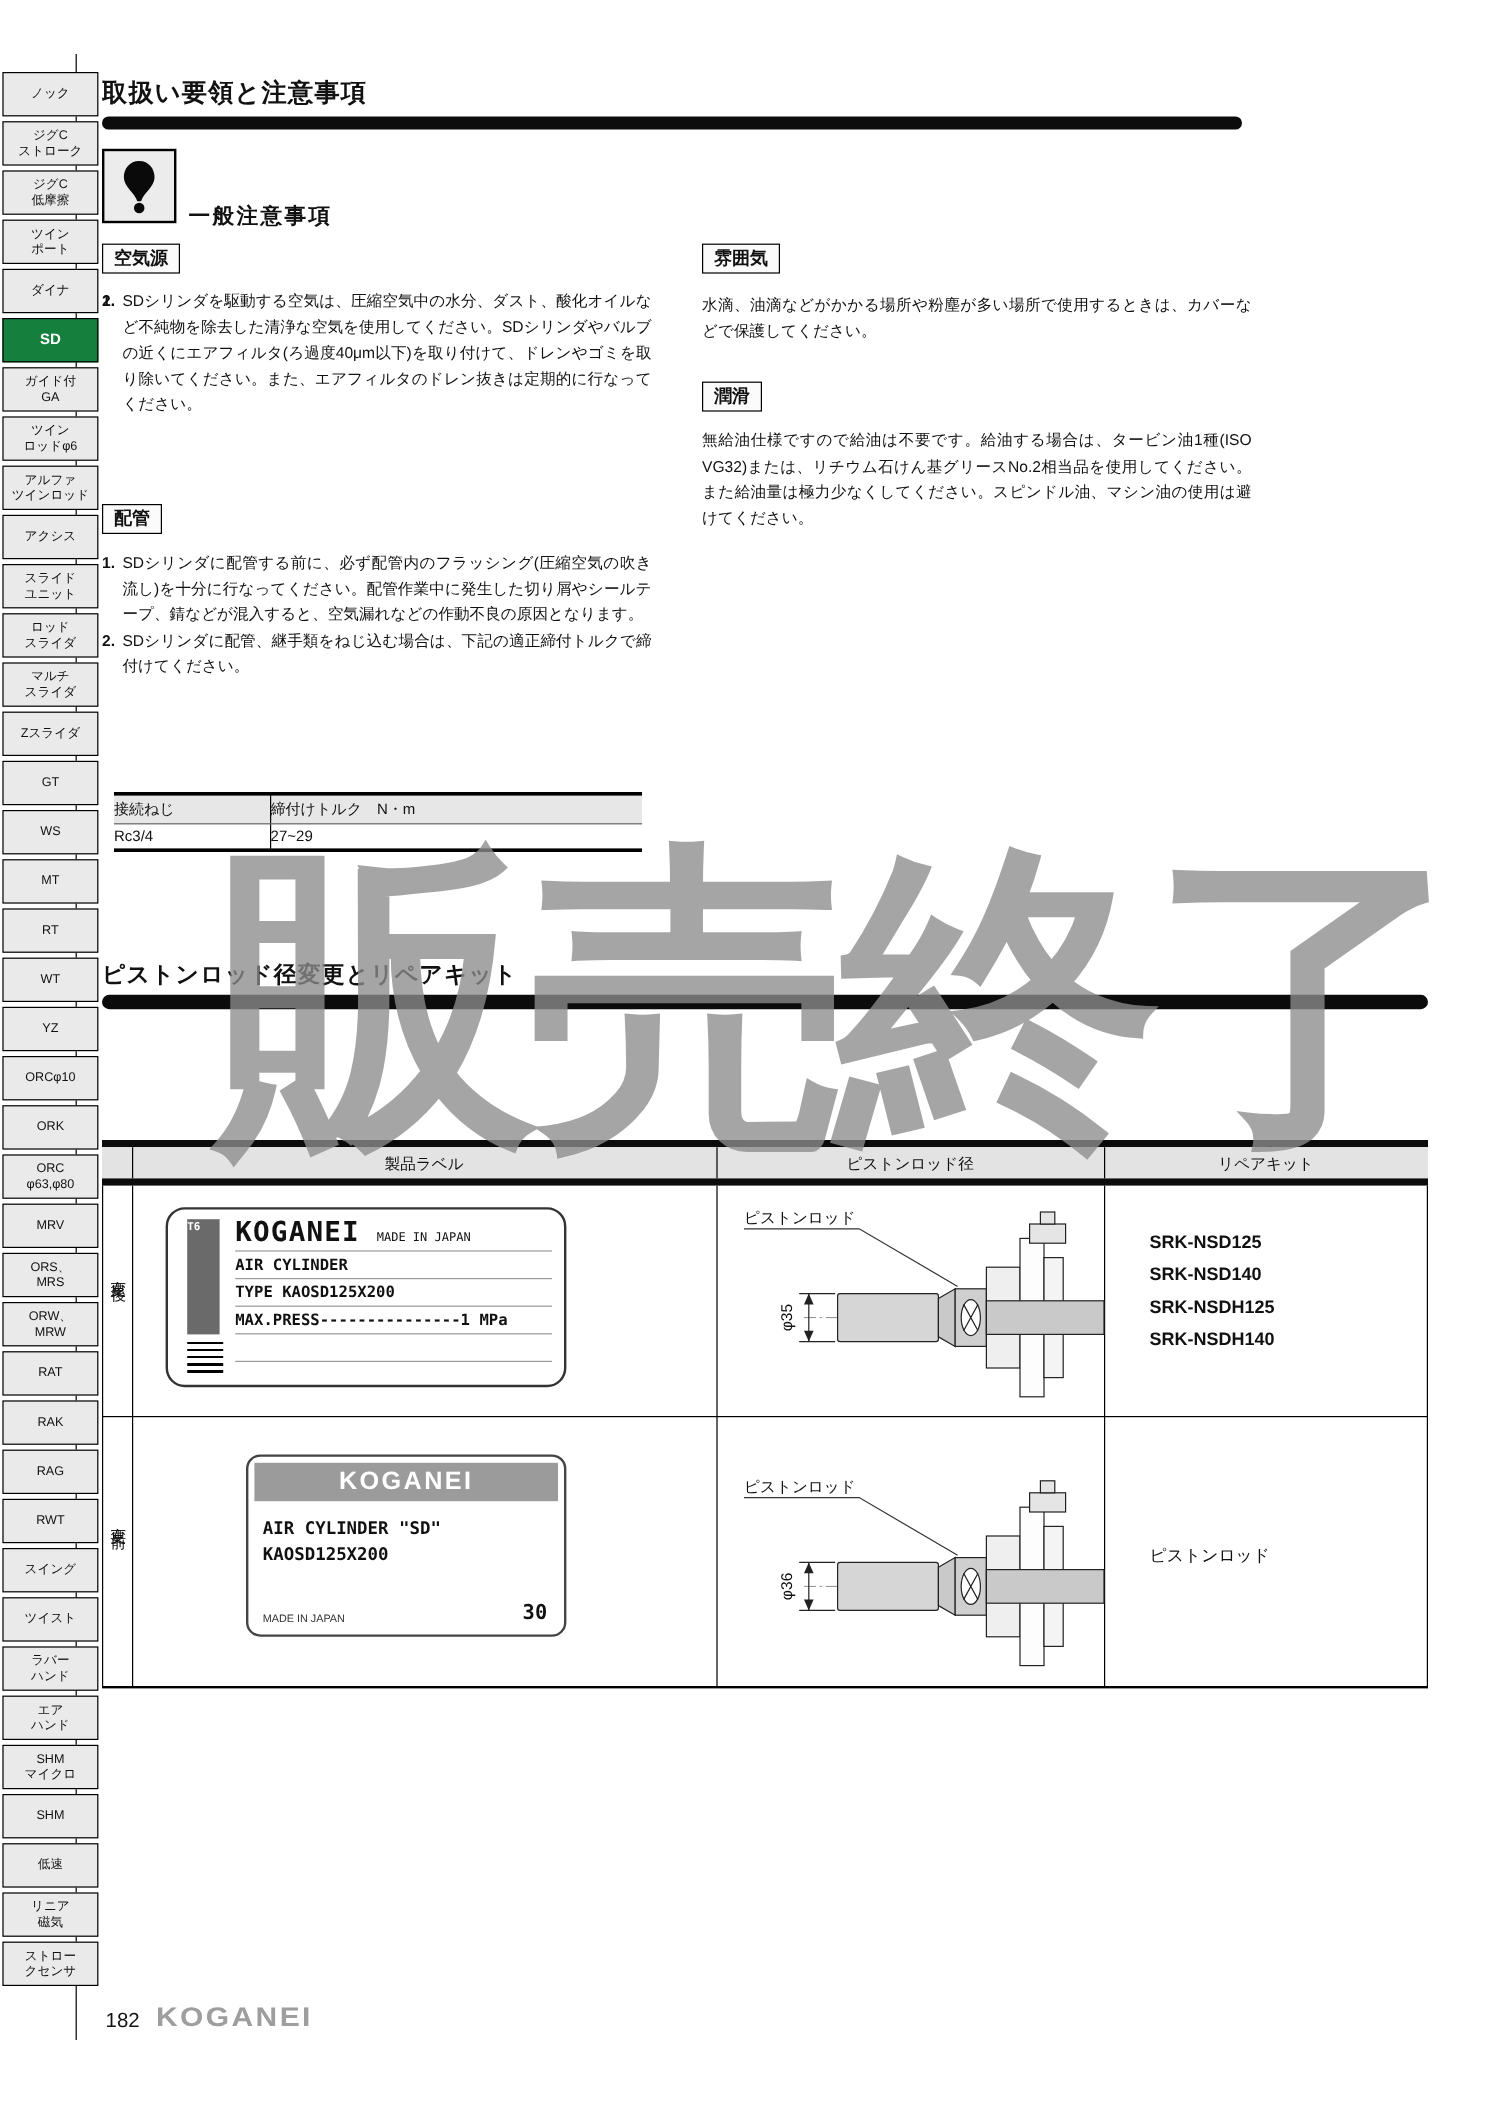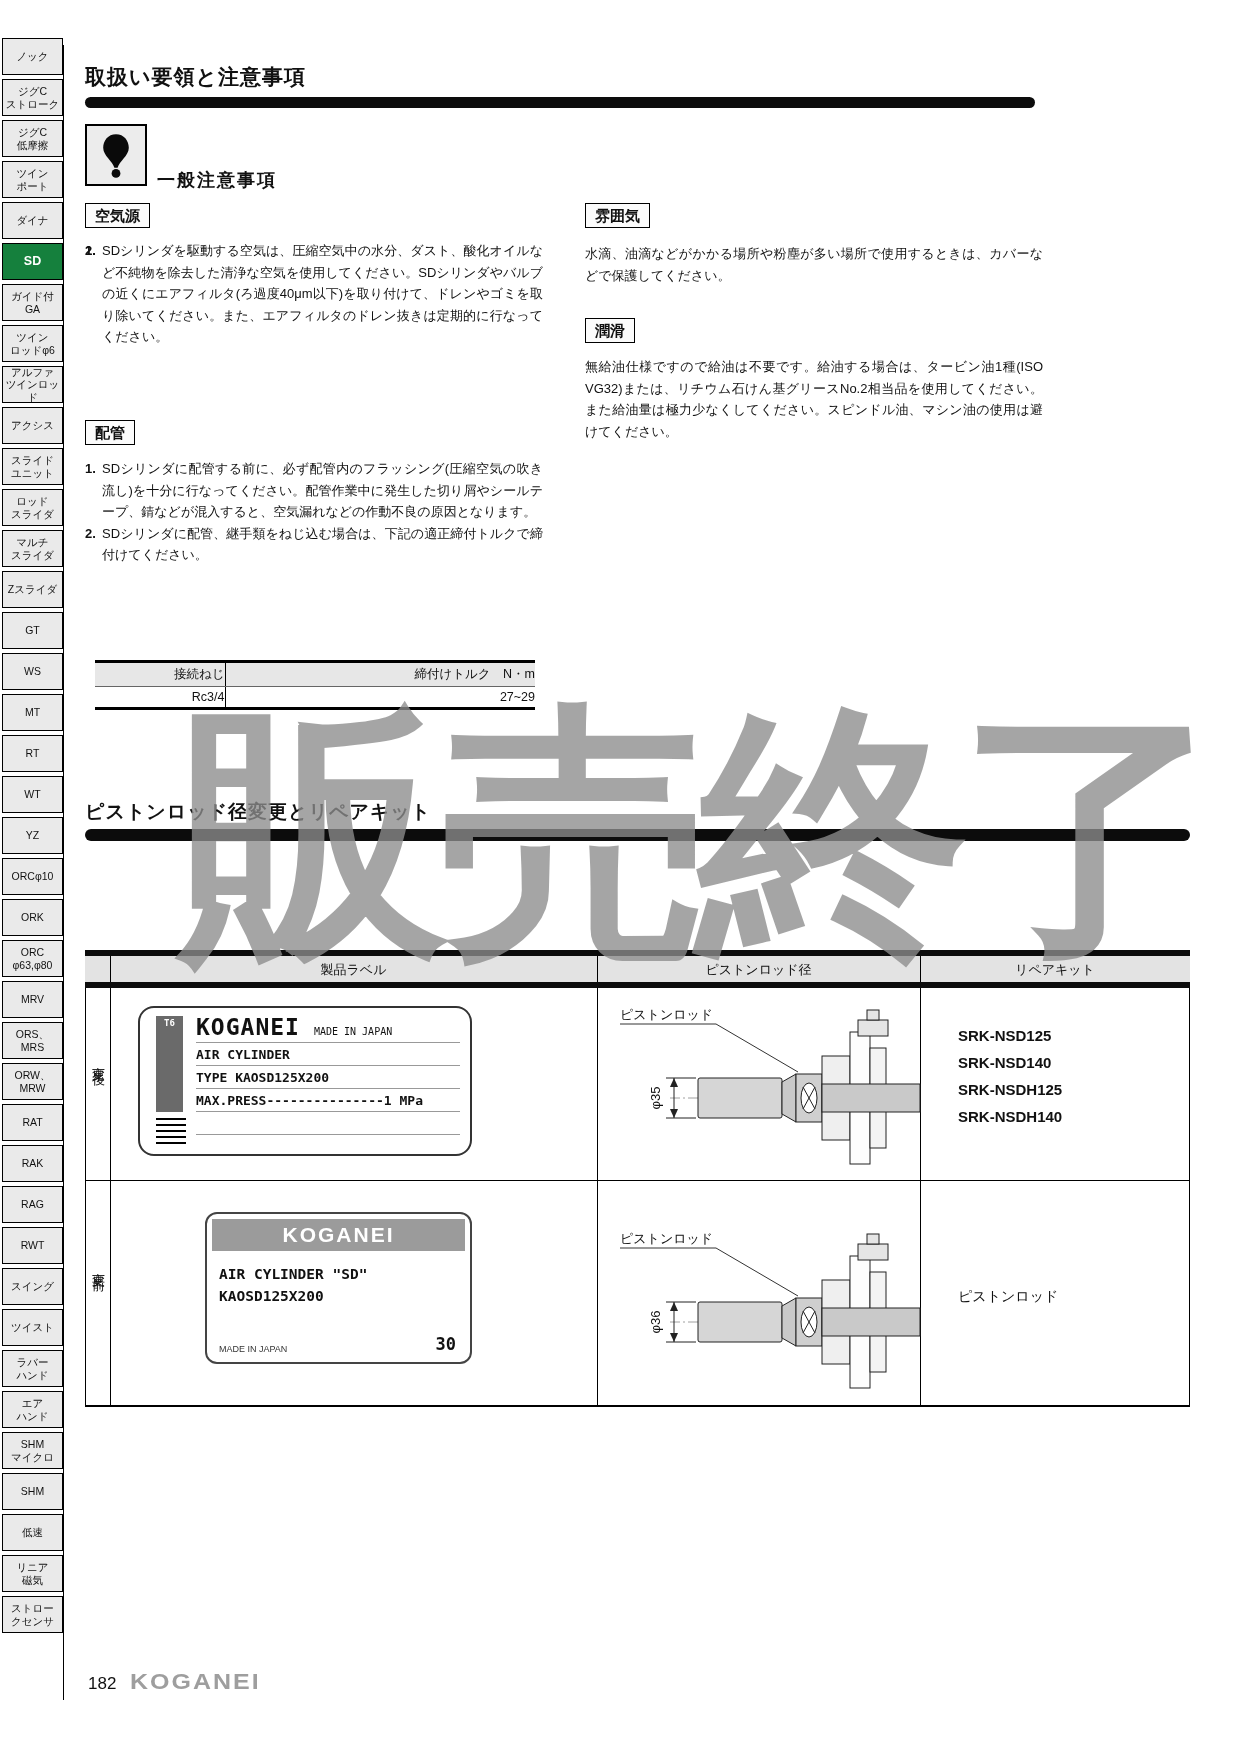--- a/index.html
+++ b/index.html
@@ -2,21 +2,21 @@
 <html><head>
 <meta charset="utf-8">
 <style>
   *{box-sizing:border-box;margin:0;padding:0}
   body{margin:0;background:#fff}
   #page{position:relative;width:1240px;height:1754px;background:#fff;overflow:hidden;
         font-family:"Liberation Sans","DejaVu Sans",sans-serif;color:#111}
 
   
   .sidebar-rule{position:absolute;left:63px;top:45px;height:1655px;border-left:1px solid #000}
-  .sidebar{position:absolute;left:2px;top:38px;width:61px;display:flex;flex-direction:column;gap:4px}
+  .sidebar{position:absolute;left:2px;top:60px;width:80px;display:flex;flex-direction:column;gap:4px}
   .tab{flex:0 0 37px;height:37px;background:#eaeaea;border:1px solid #000;
        display:flex;align-items:center;justify-content:center;text-align:center;
        font-size:10.5px;line-height:1.2;white-space:pre-line}
   .tab.selected{background:#15803d;color:#fff;font-weight:bold;font-size:12.5px}
 
   
   .h1{position:absolute;left:85px;top:63px;font-size:21px;font-weight:bold;letter-spacing:1px}
   .bar1{position:absolute;left:85px;top:97px;width:950px;height:11px;background:#0c0c0c;border-radius:7px}
   .warn-box{position:absolute;left:85px;top:124px;width:62px;height:62px;border:2px solid #000;
             background:#ececec;display:flex;align-items:center;justify-content:center}
@@ -33,21 +33,21 @@
   #air-list{left:85px;top:240px}
   #pipe-list{left:85px;top:458px}
   .numitem{position:relative;padding-left:17px}
   .numitem .num{position:absolute;left:0;font-weight:bold}
 
   .plain{position:absolute;width:458px;font-size:13px;line-height:21.5px;text-align:justify}
   #atm-text{left:585px;top:243px}
   #lub-text{left:585px;top:356px}
 
   .torque{position:absolute;left:95px;top:660px;width:440px;border-collapse:collapse;
-          font-size:12.5px;text-align:right;border-top:3px solid #000;border-bottom:3px solid #000}
+          font-size:12.5px;text-align:left;border-top:3px solid #000;border-bottom:3px solid #000}
   .torque th{background:#e7e7e7;font-weight:normal}
   .torque th,.torque td{border-bottom:1px solid #666;padding:3px 0}
   .torque .c1{width:130px;border-right:1px solid #000}
   .torque tbody tr:nth-child(2){background:#ededed}
   .torque tbody tr:last-child th,.torque tbody tr:last-child td{border-bottom:none}
 
   
   .h2{position:absolute;left:85px;top:799px;font-size:19px;font-weight:bold;letter-spacing:1px}
   .bar2{position:absolute;left:85px;top:829px;width:1105px;height:12px;background:#0c0c0c;border-radius:7px}
   .notice{position:absolute;left:85px;top:849px;width:1105px;font-size:13.5px;line-height:22px;text-align:justify}
@@ -79,21 +79,21 @@
   .rowlabel{position:absolute;left:89px;width:18px;writing-mode:vertical-rl;text-orientation:upright;
             font-size:13px;letter-spacing:3px}
   #rl-after{top:1056px}
   #rl-before{top:1262px}
 
   
   .cardA{position:absolute;left:138px;top:1006px;width:334px;height:150px;background:#fff;
          border:2px solid #333;border-radius:16px}
   .cardA-bar{position:absolute;left:16px;top:8px;width:27px;height:96px;background:#6a6a6a}
   .cardA-tag{color:#fff;font-family:"DejaVu Sans Mono",monospace;font-weight:bold;font-size:9px;
-             text-align:center;padding-top:2px}
+             text-align:left;padding-top:2px}
   .cardA-lines{position:absolute;left:16px;top:110px;width:30px;height:28px;
                background:repeating-linear-gradient(#000 0 2px,#fff 2px 6px)}
   .cardA-text{position:absolute;left:56px;top:6px;right:10px;font-family:"DejaVu Sans Mono",monospace;font-weight:bold}
   .cardA-row1{display:flex;align-items:baseline}
   .brandA{font-size:23px;letter-spacing:1px}
   .madeA{font-size:10px;margin-left:14px;font-weight:normal}
   .cardA .rule{border-top:1px solid #999;margin:2px 0 3px}
   .cardA-line{font-size:13px;line-height:17px}
 
   

